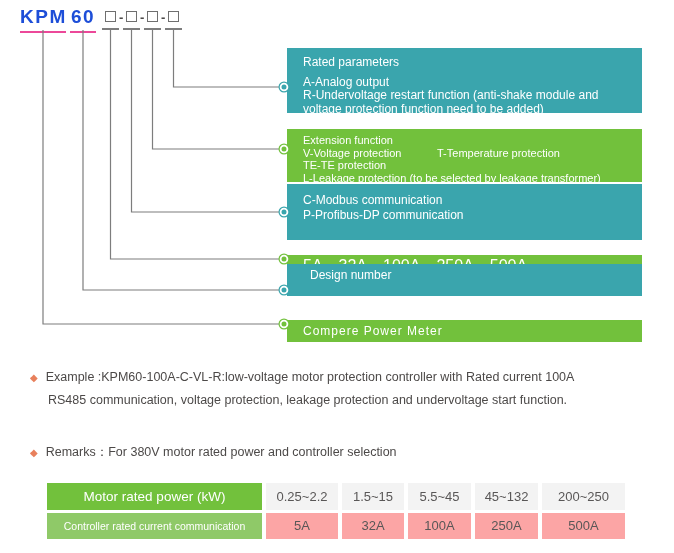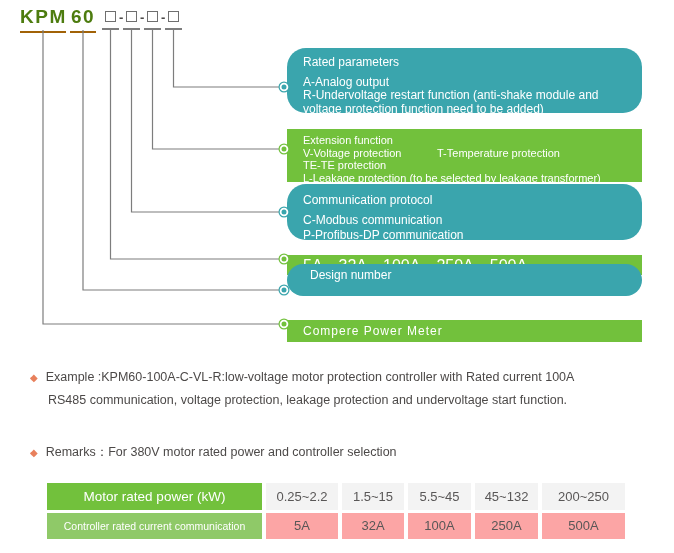--- a/index.html
+++ b/index.html
@@ -5,33 +5,33 @@
   * { margin:0; padding:0; box-sizing:border-box; }
   html,body { background:#ffffff; }
   .page {
     position:relative; width:674px; height:553px; background:#ffffff;
     font-family:"Liberation Sans", sans-serif; overflow:hidden;
   }
 
   
   .model-row { position:absolute; left:20px; top:6px; display:flex; align-items:flex-start; }
   .code {
-    font-size:19px; font-weight:600; color:#4d7c0f; letter-spacing:1.5px;
-    text-align:center; border-bottom:2px solid #a16207; padding-bottom:3px; line-height:22px;
+    font-size:19px; font-weight:600; color:#1d4ed8; letter-spacing:1.5px;
+    text-align:center; border-bottom:2px solid #ec4899; padding-bottom:3px; line-height:22px;
   }
   .code-prefix { width:46px; }
   .code-series { width:26px; margin-left:4px; }
   .squares { display:flex; margin-left:6px; align-items:flex-start; }
   .sq-wrap { width:17px; border-bottom:2px solid #7d7d7d; padding:5px 0 6px; display:flex; justify-content:center; }
   .sq { width:11px; height:11px; border:1.5px solid #6f6f6f; background:#fff; }
   .dash { width:4px; text-align:center; font-weight:700; color:#4c4948; font-size:13px; padding-top:6px; line-height:11px; }
 
   
   .lbox { position:absolute; left:287px; width:355px; color:#ffffff; z-index:1; }
-  .teal  { background:#3aa5ad;border-radius:19px; }
+  .teal  { background:#3aa5ad; }
   .green { background:#72c13c;margin-top:7px; }
   .box-1 { top:48px;  height:65px; padding:8px 8px 0 16px; font-size:12px; line-height:13.5px; }
   .box-1 .bt { margin-bottom:6px; }
   .box-2 { top:122px; height:53px; padding:5px 2px 0 16px; font-size:11px; line-height:12.7px; }
   .box-2 .two-col { display:flex; }
   .box-2 .col-a { width:134px; }
   .box-3 { top:184px; height:56px; padding:9px 8px 0 16px; font-size:12px; line-height:15px; }
   .box-3 .bt { margin-bottom:5px; }
   .box-4 { top:248px; height:20px; line-height:22px; padding-left:16px; font-size:16px; }
   .box-5 { top:264px; height:32px; line-height:23px; padding-left:23px; font-size:12px; }
@@ -95,21 +95,20 @@
     <div>Extension function</div>
     <div class="two-col">
       <span class="col-a">V-Voltage protection</span>
       <span>T-Temperature protection</span>
     </div>
     <div>TE-TE protection</div>
     <div>L-Leakage protection (to be selected by leakage transformer)</div>
   </div>
 
   <div class="lbox teal box-3">
-    <div class="bt">Communication protocol</div>
     <div>C-Modbus communication</div>
     <div>P-Profibus-DP communication</div>
   </div>
 
   <div class="lbox green box-4">
     <div>5A、32A、100A、250A、500A</div>
   </div>
 
   <div class="lbox teal box-5">
     <div>Design number</div>

